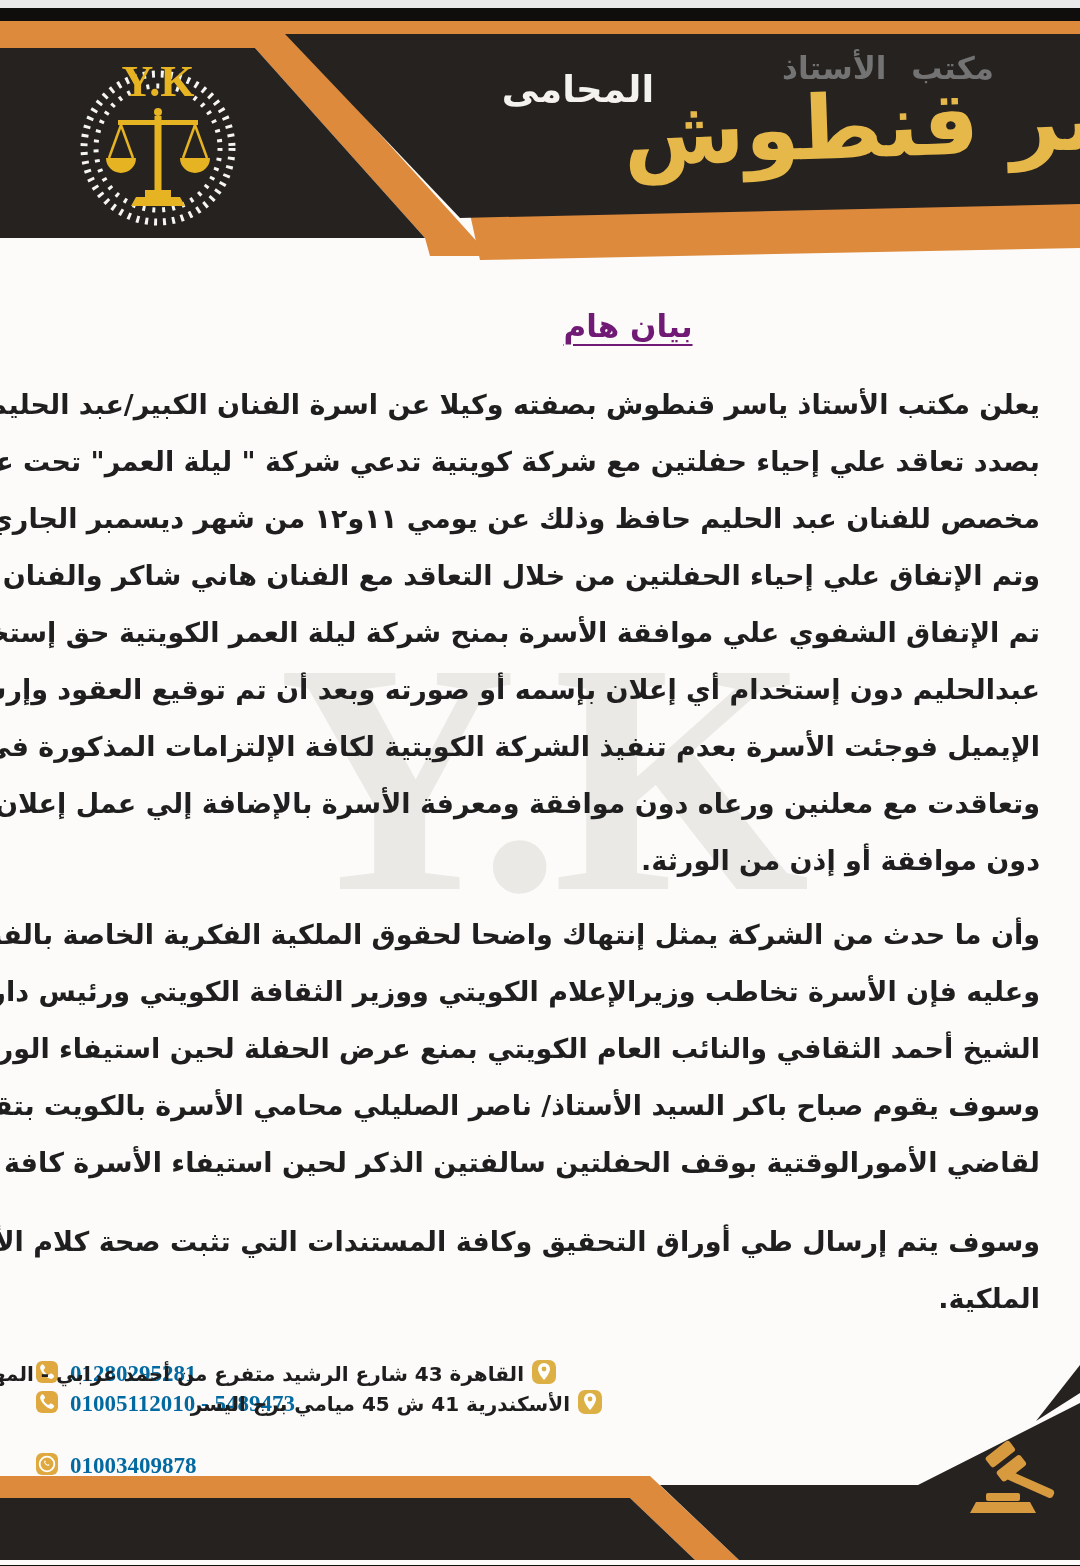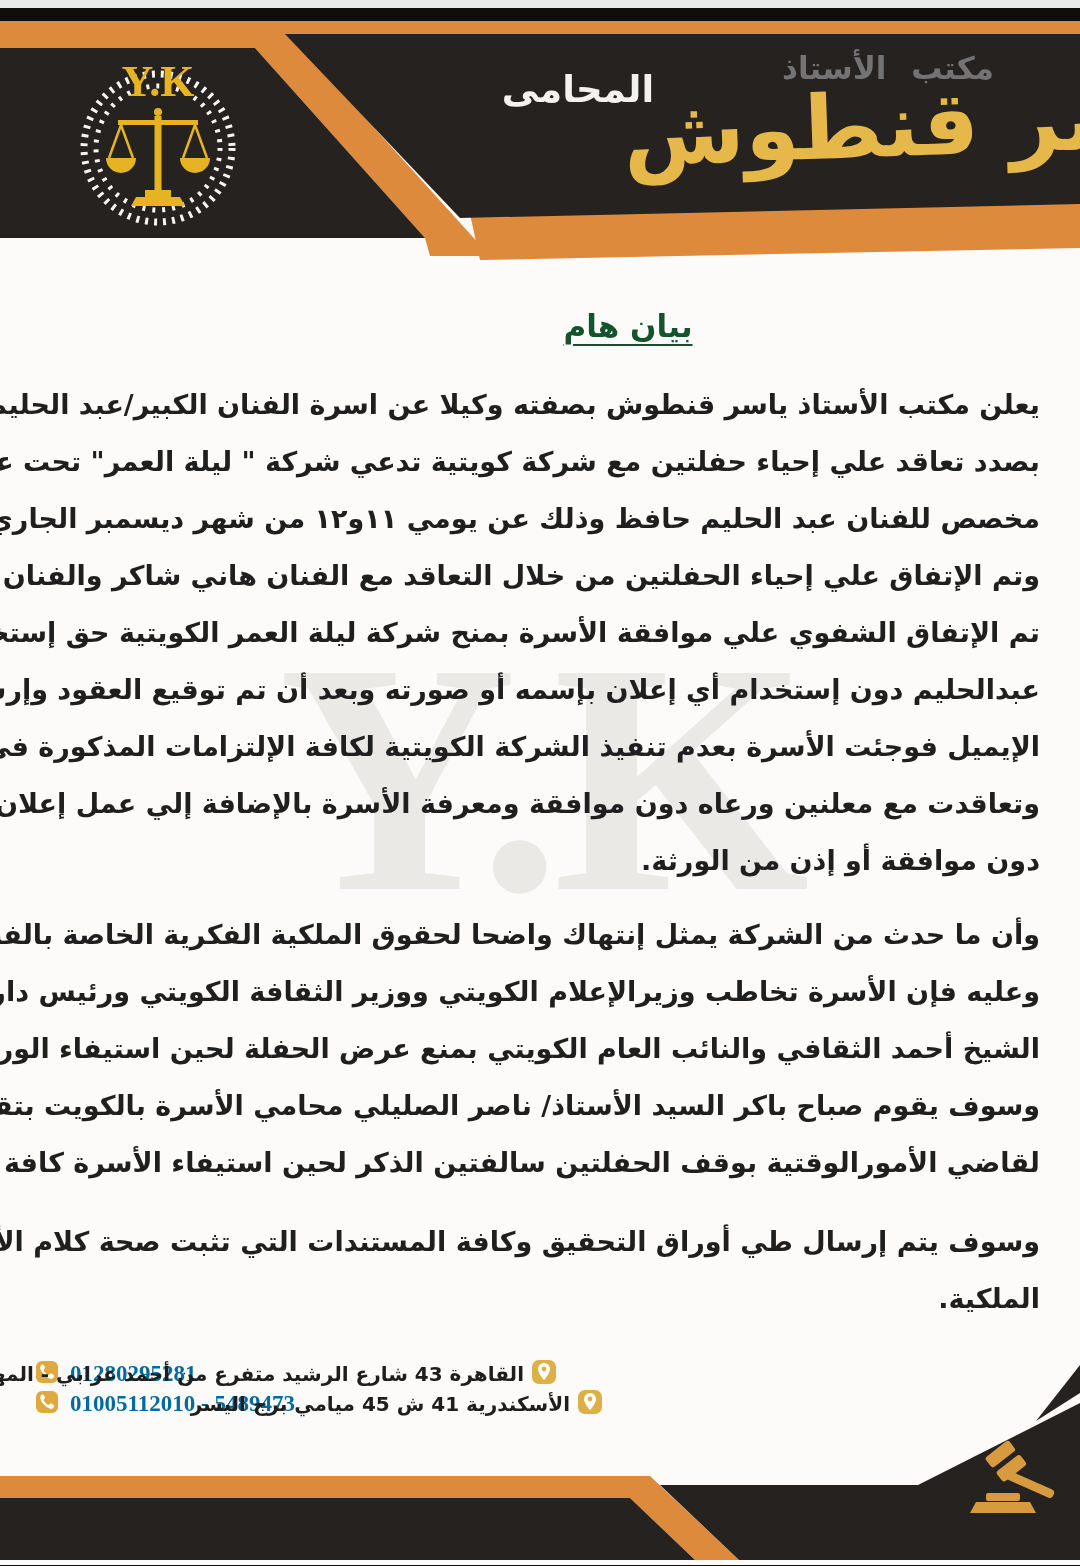--- a/index.html
+++ b/index.html
@@ -12,21 +12,21 @@
     font-size:31px;font-weight:bold;white-space:nowrap;word-spacing:14px;}
   .name-callig{top:62px;left:920px;transform:translateX(-50%) rotate(-2deg);color:#e5b849;
     font-size:88px;font-weight:bold;white-space:nowrap;line-height:110px;}
   .mid1{top:60px;left:578px;transform:translateX(-50%);color:#f4f2ee;font-size:37px;font-weight:bold;white-space:nowrap;}
   .mid2{top:104px;left:590px;transform:translateX(-50%);color:#f4f2ee;font-size:30px;font-weight:bold;white-space:nowrap;}
   
   .watermark{top:590px;left:270px;width:540px;height:360px;line-height:360px;text-align:center;
     font-family:"Liberation Serif",serif;font-weight:bold;font-size:330px;color:rgba(90,80,70,0.10);
     letter-spacing:-8px;pointer-events:none;}
   
-  .stmt-title{top:300px;left:628px;transform:translateX(-50%);font-size:31px;font-weight:bold;color:#14532d;
+  .stmt-title{top:300px;left:628px;transform:translateX(-50%);font-size:31px;font-weight:bold;color:#701a75;
     text-decoration:underline;text-underline-offset:7px;text-decoration-thickness:2px;white-space:nowrap;}
   .para{left:40px;right:40px;direction:rtl;color:#1f1f1f;}
   .p1{top:368px;} .p2{top:898px;} .p3{top:1205px;}
   .line{height:57px;line-height:57px;font-size:27px;font-weight:bold;
     text-align:justify;text-align-last:justify;white-space:nowrap;}
   .line.last{text-align-last:right;}
   
   .contacts{top:1352px;left:36px;width:520px;height:126px;}
   .crow{position:absolute;left:0;width:520px;height:28px;}
   .r1{top:0;} .r2{top:30px;padding-left:46px;} .r3{top:61px;} .r4{top:92px;}
@@ -133,20 +133,29 @@
       <span class="caddr">الأسكندرية 41 ش 45 ميامي برج اليسر</span>
       <span class="cpin">
         <svg width="24" height="24" viewBox="0 0 24 24">
             <path fill="#fff" d="M12 3a6 6 0 0 1 6 6c0 4.4-6 11-6 11S6 13.4 6 9a6 6 0 0 1 6-6z"></path>
             <circle cx="12" cy="9" r="2.4" fill="#ddb045"></circle>
           </svg>
       </span>
     </div>
 
 
+    <div class="crow r4">
+      <span class="cicon">
+        <svg width="22" height="22" viewBox="0 0 24 24">
+            <circle cx="12" cy="12" r="8" fill="none" stroke="#fff" stroke-width="2"></circle>
+            <path fill="#fff" d="M9.2 8.6c.4-.9 1.8.3 1.3 1l-.5.8c.5 1 1.5 2 2.5 2.5l.8-.5c.7-.5 1.9.9 1 1.3-2.7 1.2-6.3-3.4-5.1-5.1z"></path>
+          </svg>
+      </span>
+      <span class="cnum">01003409878</span>
+    </div>
   </div>
 
   <svg class="abs" style="top:1355px;left:0;" width="1080" height="211" viewBox="0 0 1080 211">
 
     <polygon points="0,113 650,113 739,197 695,197 630,135 0,135" fill="#dd8a3c"></polygon>
 
     <polygon points="0,135 630,135 695,197 0,197" fill="#262220"></polygon>
 
     <polygon points="660,122 918,122 1080,40 1080,197 739,197" fill="#262220"></polygon>
 

